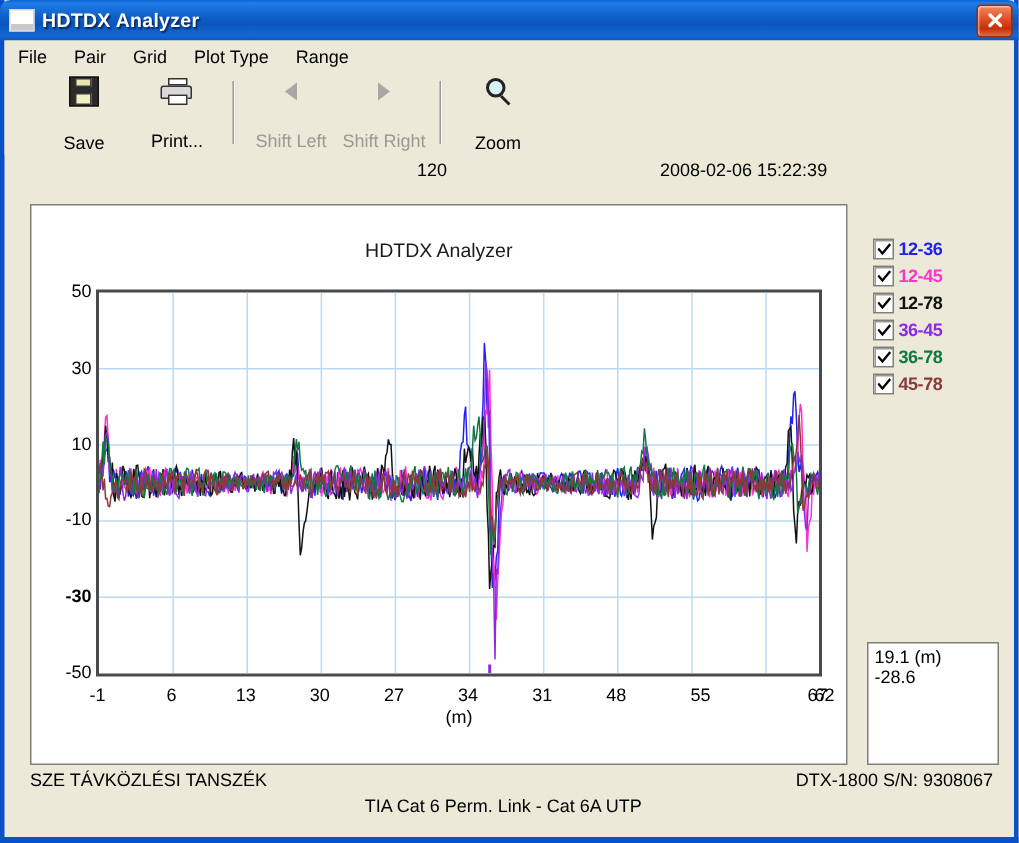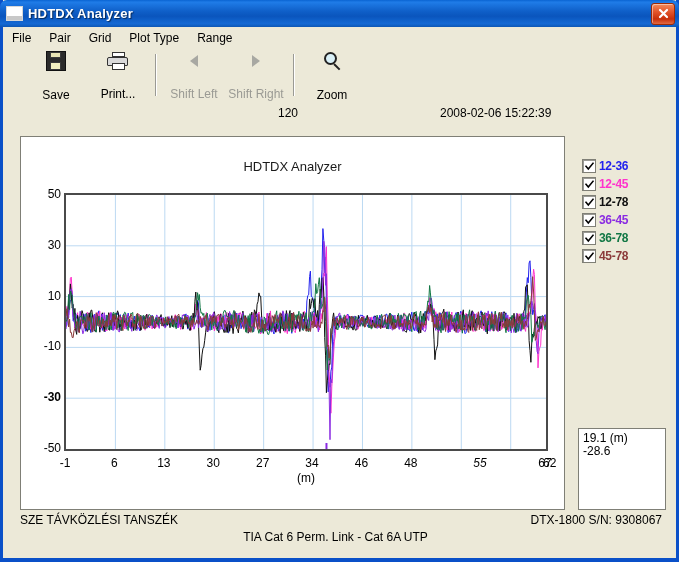--- a/index.html
+++ b/index.html
@@ -267,23 +267,23 @@
           <line x1="260.4705882352941" y1="248" x2="260.4705882352941" y2="254" stroke="#8a2be2" stroke-width="2"></line>
         </svg>
     </div>
     <div class="xlabels" id="xlabels" style="top: 319px;">
         <div class="xlabel" style="left: 44px;">-1</div>
         <div class="xlabel" style="left: 93.4118px;">6</div>
         <div class="xlabel" style="left: 142.824px;">13</div>
         <div class="xlabel" style="left: 192.235px;">30</div>
         <div class="xlabel" style="left: 241.647px;">27</div>
         <div class="xlabel" style="left: 291.059px;">34</div>
-        <div class="xlabel" style="left: 340.471px;">46</div>
+        <div class="xlabel" style="left: 340.471px;">31</div>
         <div class="xlabel" style="left: 389.882px;">48</div>
-        <div class="xlabel" style="left: 459px; font-style: italic;">55</div>
+        <div class="xlabel" style="left: 446px;">55</div>
         <div class="xlabel" style="left: 488.706px; margin-left: 40px;">62</div>
         <div class="xlabel" style="left: 524px;">67</div>
       </div>
     <div class="xaxis-title">(m)</div>
   </div>
 
   <div class="legend" id="legend">
       <div class="legend-row">
         <div class="lg-check">
           <svg width="9" height="9" viewBox="0 0 9 9">

